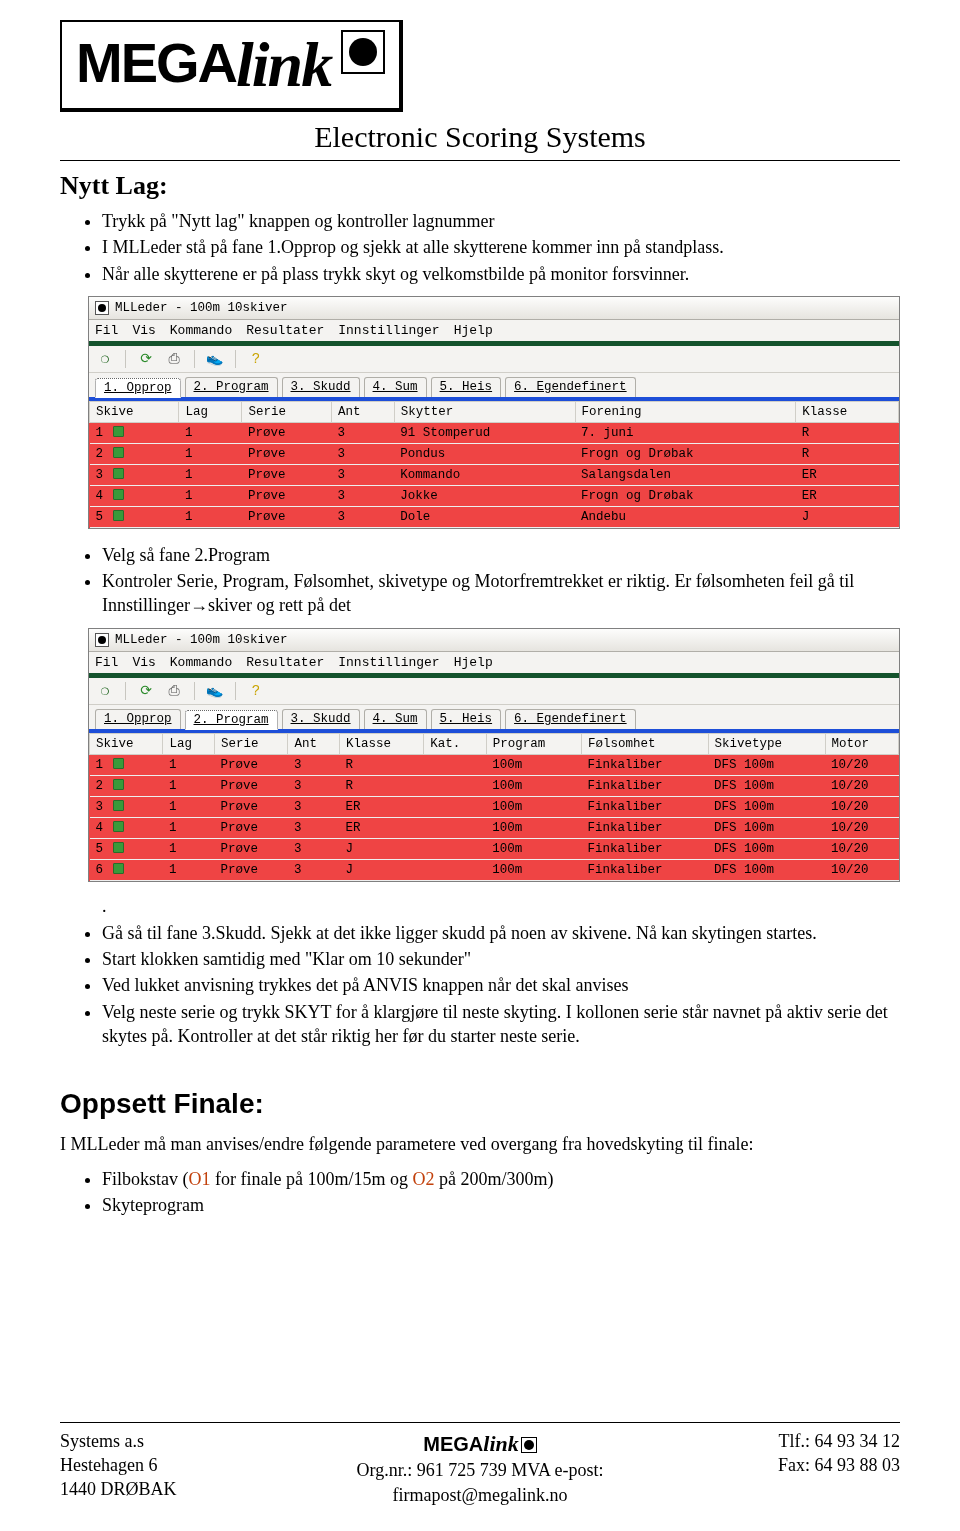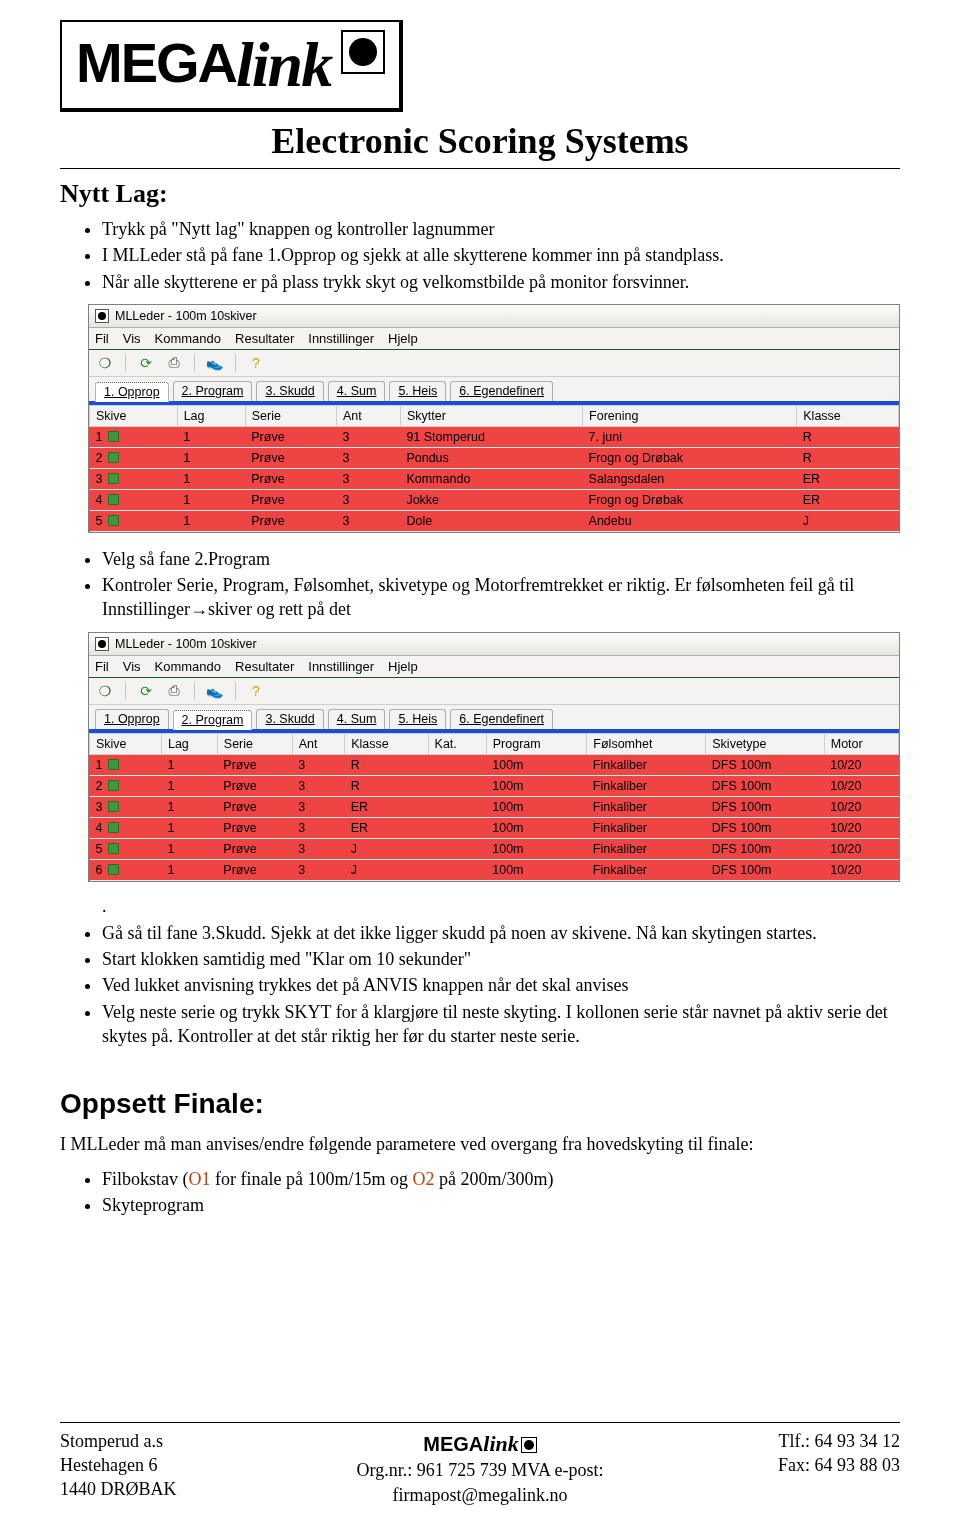--- a/index.html
+++ b/index.html
@@ -41,37 +41,37 @@
     position: relative;
   }
   .logo-icon::after {
     content: "";
     position: absolute;
     left: 6px; top: 6px; right: 6px; bottom: 6px;
     border-radius: 50%;
     background: #000;
   }
   .doc-title {
-    font-size: 36px;
-    font-weight: bold;
+    font-size: 30px;
+    font-weight: normal;
     text-align: center;
     margin: 4px 0 6px 0;
   }
   hr.doc-rule { border: none; border-top: 1.5px solid #000; margin: 2px 0 10px 0; }
 
   h2.section { font-size: 26px; font-weight: bold; font-family: Liberation Serif, serif; margin: 6px 0 8px 0; }
   ul.bullets { list-style: disc; margin: 4px 0 10px 42px; font-size: 18px; line-height: 1.35; }
   ul.bullets li { margin-bottom: 2px; }
   p.body { font-size: 18px; line-height: 1.35; margin: 6px 0 10px 0; }
 
   
   .app-window {
     border: 1px solid #808080;
     margin: 8px 0 14px 28px;
-    font-family: Liberation Sans, sans-serif;
+    font-family: Liberation Mono, monospace;
     font-size: 13px;
     background: #f4f3f1;
     color: #000;
   }
   .titlebar {
     background: linear-gradient(#fdfdfc, #e6e4df);
     border-bottom: 1px solid #b0aea8;
     padding: 4px 6px;
     display: flex;
     align-items: center;
@@ -86,21 +86,21 @@
     background: #fff;
   }
   .titlebar .tb-icon::after {
     content: "";
     position: absolute;
     left:2px; top:2px; right:2px; bottom:2px;
     border-radius:50%; background:#000;
   }
   .menubar {
     padding: 3px 6px;
-    border-bottom: 1px solid #14532d;
+    border-bottom: 5px solid #14532d;
     font-size: 13px;
   }
   .menubar span { margin-right: 14px; }
   .toolbar {
     padding: 4px 6px;
     border-bottom: 1px solid #d0cec8;
     display: flex;
     gap: 8px;
   }
   .toolbar-sep { width:1px; background:#c8c6c0; margin:0 2px; }
@@ -429,21 +429,21 @@
 <p class="body">I MLLeder må man anvises/endre følgende parametere ved overgang fra hovedskyting til finale:</p>
 <ul class="bullets" id="finale-bullets">
     <li>Filbokstav (<span class="red">O1</span> for finale på 100m/15m og <span class="red">O2</span> på 200m/300m)</li>
     <li>Skyteprogram</li>
   </ul>
 
 <div class="footer">
   <hr class="footer-rule">
   <div class="footer-grid">
     <div class="footer-col" id="footer-left">
-        <div>Stomperud a.s</div>
+        <div>Systems a.s</div>
         <div>Hestehagen 6</div>
         <div>1440 DRØBAK</div>
       </div>
     <div class="footer-col center">
       <div class="footer-logo">
         <span>MEGA</span><span class="logo-link2">link</span><span class="mini-icon"></span>
       </div>
       <div>Org.nr.: 961 725 739 MVA e-post: firmapost@megalink.no</div>
     </div>
     <div class="footer-col right" id="footer-right">

